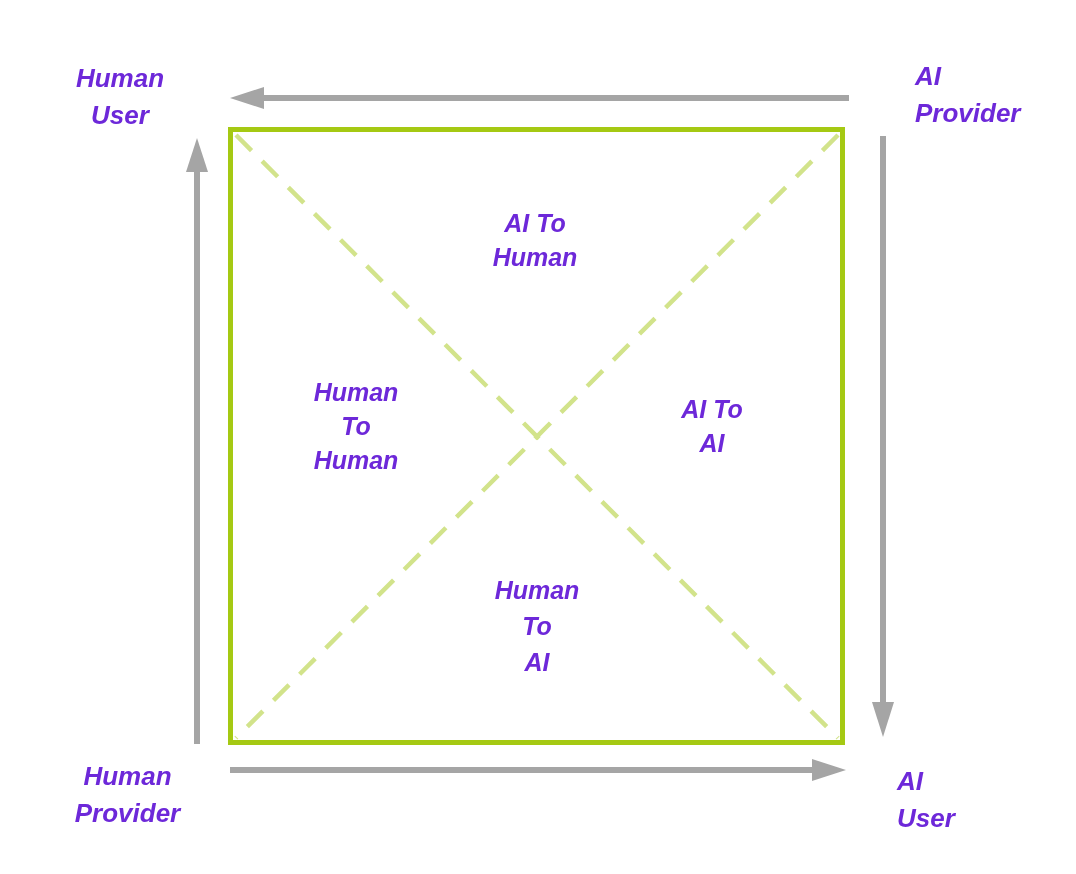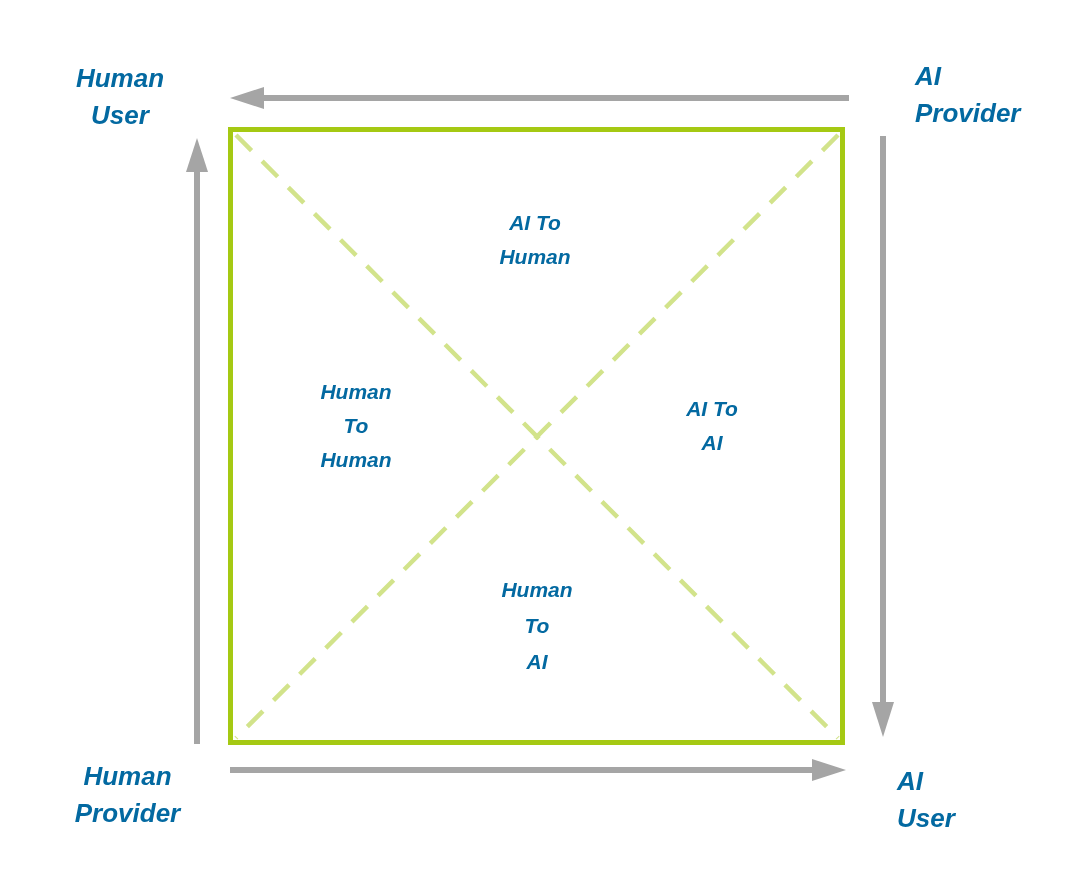--- a/index.html
+++ b/index.html
@@ -30,28 +30,28 @@
     left: 0;
     top: 0;
     width: 1076px;
     height: 874px;
     pointer-events: none;
   }
   .label {
     position: absolute;
     font-weight: bold;
     font-style: italic;
-    color: #0369a1;
+    color: #6d28d9;
   }
   .corner-label {
     font-size: 26px;
     line-height: 37px;
   }
   .quadrant-label {
-    font-size: 21px;
+    font-size: 25px;
     line-height: 34px;
     text-align: center;
     width: 200px;
   }
   .align-center { text-align: center; }
   .align-left { text-align: left; }
 
   .pos-human-user   { left: 40px;  top: 60px;  width: 160px; }
   .pos-ai-provider  { left: 915px; top: 58px;  width: 160px; }
   .pos-human-provider { left: 40px; top: 758px; width: 175px; }

